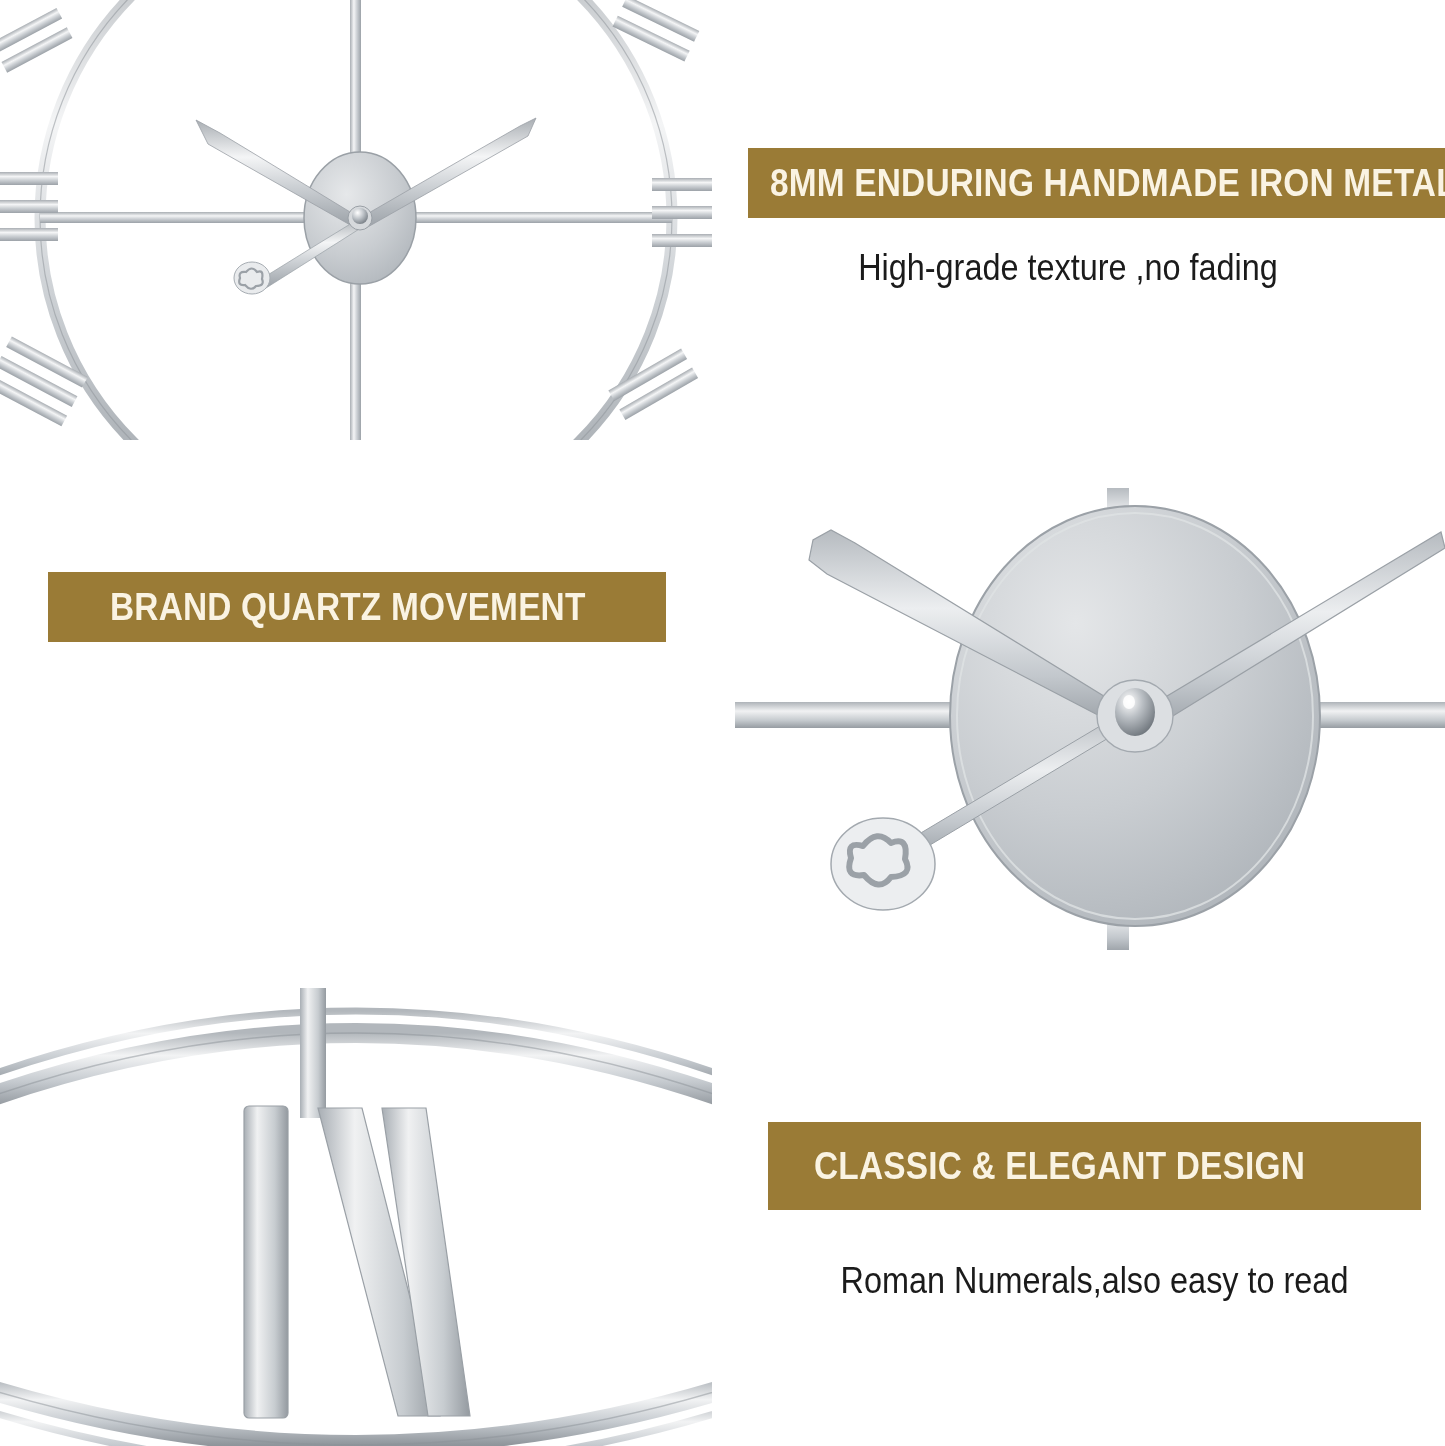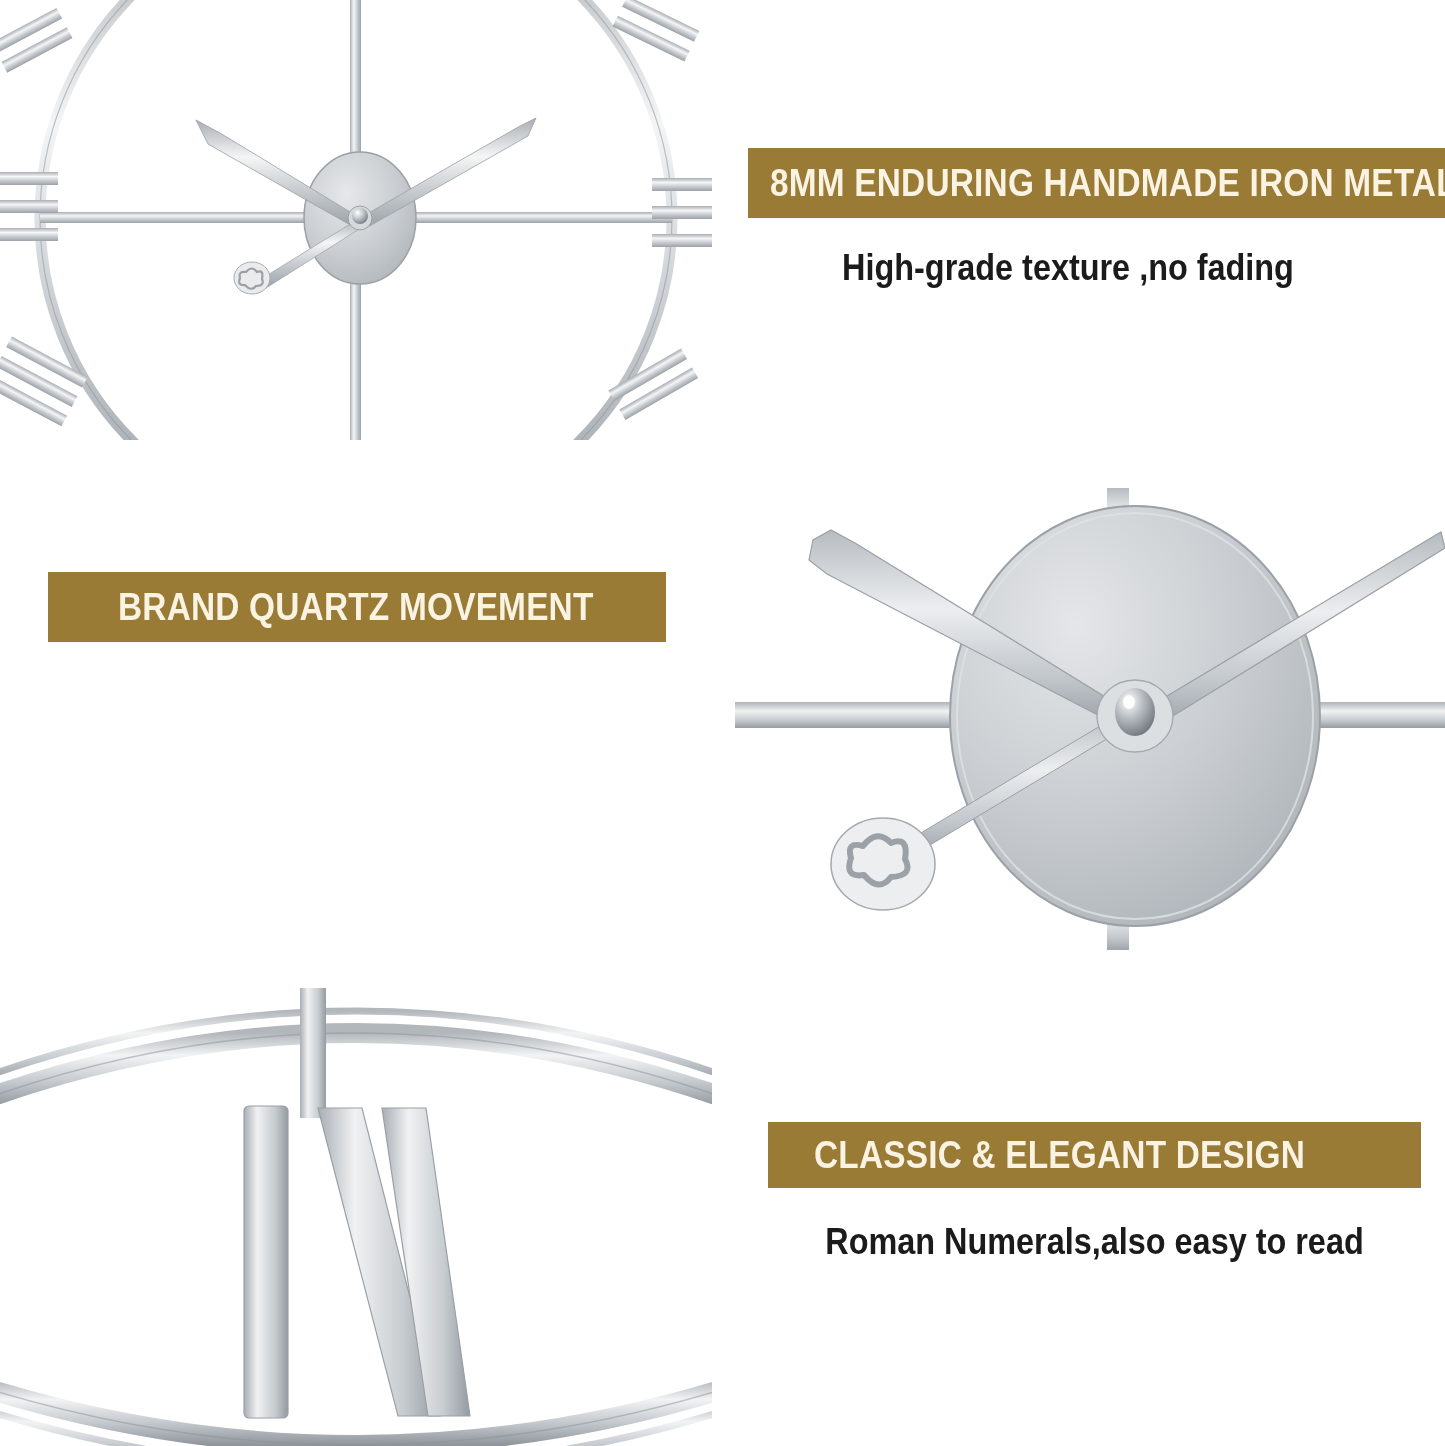--- a/index.html
+++ b/index.html
@@ -48,21 +48,21 @@
     white-space: nowrap;
     transform: scaleX(0.88);
     transform-origin: left center;
     text-shadow: 0 0 1px rgba(0,0,0,0.12);
   }
   .caption {
     color: #1b1b1b;
     font-size: 36px;
     line-height: 1.42;
     text-align: center;
-    font-weight: 700;
+    font-weight: 400;
   }
   .caption .cap-line {
     display: block;
     transform: scaleX(0.9);
   }
 
   
   #photo-clockface {
     left: 0px; top: 0px; width: 712px; height: 440px;
     overflow: hidden;
@@ -81,27 +81,27 @@
     overflow: hidden;
   }
 
   
   #feature-iron { left: 748px; top: 148px; width: 697px; }
   #feature-iron .banner { height: 70px; padding-left: 22px; width: 697px; }
   #feature-iron .caption { margin-top: 24px; width: 640px; }
 
   
   #feature-quartz { left: 48px; top: 572px; width: 618px; }
-  #feature-quartz .banner { height: 70px; padding-left: 62px; width: 618px; justify-content: center; }
+  #feature-quartz .banner { height: 70px; padding-left: 62px; width: 618px; }
   #feature-quartz .caption { margin-top: 32px; width: 618px; }
 
   
   #feature-classic { left: 768px; top: 1122px; width: 653px; }
-  #feature-classic .banner { height: 66px; padding-left: 46px; width: 653px; }
-  #feature-classic .caption { margin-top: 28px; width: 653px; }
+  #feature-classic .banner { height: 88px; padding-left: 46px; width: 653px; }
+  #feature-classic .caption { margin-top: 45px; width: 653px; }
 </style>
 </head>
 <body>
 
 <div id="infographic">
 
   <div class="panel" id="photo-clockface">
     <svg width="712" height="440" viewBox="0 0 712 440">
       <defs>
         <linearGradient id="metalV" x1="0" y1="0" x2="1" y2="0">

